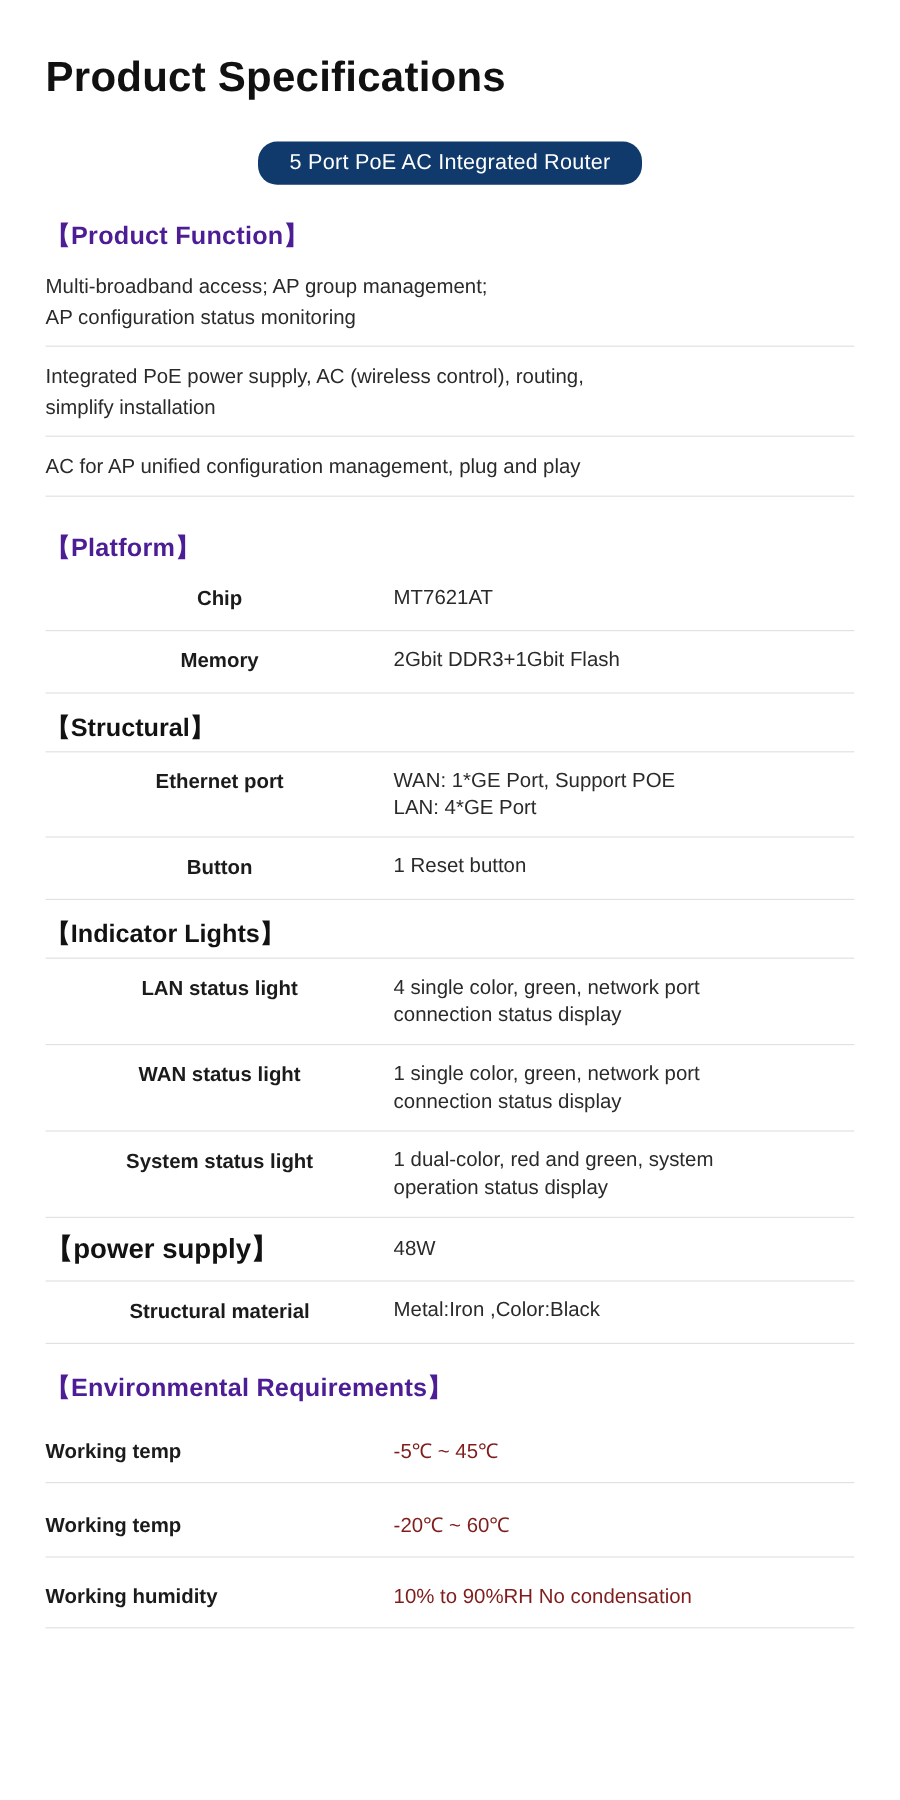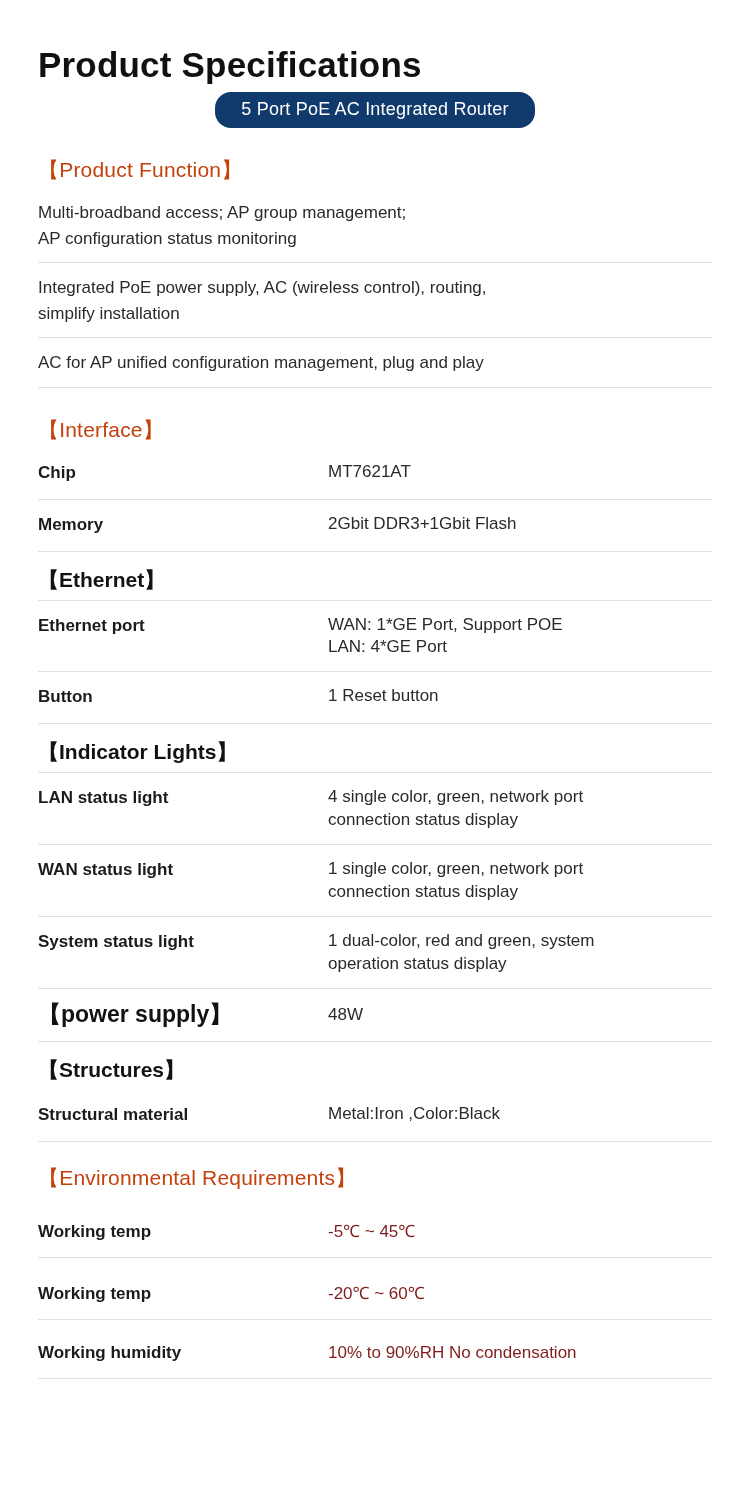--- a/index.html
+++ b/index.html
@@ -25,55 +25,56 @@
     font-size: 35px;
     font-weight: bold;
     letter-spacing: 0.2px;
     color: #111111;
     margin: 44px 0 0 0;
     line-height: 1.2;
   }
   .subtitle-wrap {
     display: flex;
     justify-content: center;
-    margin-top: 6px;
+    margin-top: 32px;
   }
   .subtitle {
     background: #0f3a6b;
     color: #ffffff;
     font-size: 18px;
     border-radius: 16px;
     padding: 7px 26px 8px 26px;
     white-space: nowrap;
     letter-spacing: 0.2px;
   }
   .section-head {
     font-size: 21px;
-    font-weight: normal;
-    color: #c2410c;
+    font-weight: bold;
+    color: #4c1d95;
     margin: 28px 0 4px 0;
     letter-spacing: 0.2px;
   }
   .section-head.tight {
     margin-top: 22px;
   }
   .row {
     display: flex;
     align-items: flex-start;
     border-bottom: 1px solid #e2e2e2;
     padding: 13px 0 12px 0;
     min-height: 26px;
   }
   .row .label {
     width: 290px;
     flex: 0 0 290px;
     font-size: 17px;
     font-weight: bold;
     color: #1b1b1b;
     line-height: 1.45;
+    text-align: center;
   }
   .row .value {
     flex: 1;
     font-size: 17px;
     color: #2a2a2a;
     line-height: 1.35;
   }
   .fullrow {
     font-size: 17px;
     color: #2a2a2a;
@@ -140,31 +141,31 @@
     <div class="subtitle" style="background: rgb(15, 58, 107);">5 Port PoE AC Integrated Router</div>
   </div>
 
   <div class="section-head">【Product Function】</div>
   <div class="fullrow" style="white-space:pre-line">Multi-broadband access; AP group management;
 AP configuration status monitoring</div>
   <div class="fullrow" style="white-space:pre-line">Integrated PoE power supply, AC (wireless control), routing,
 simplify installation</div>
   <div class="fullrow" style="white-space:pre-line">AC for AP unified configuration management, plug and play</div>
 
-  <div class="section-head">【Interface】</div>
+  <div class="section-head">【Platform】</div>
   <div class="row">
     <div class="label">Chip</div>
     <div class="value" style="white-space:pre-line">MT7621AT</div>
   </div>
   <div class="row">
     <div class="label">Memory</div>
     <div class="value" style="white-space:pre-line">2Gbit DDR3+1Gbit Flash</div>
   </div>
 
-  <div class="plain-head spacer-line">【Ethernet】</div>
+  <div class="plain-head spacer-line">【Structural】</div>
   <div class="row">
     <div class="label">Ethernet port</div>
     <div class="value" style="white-space:pre-line">WAN: 1*GE Port, Support POE
 LAN: 4*GE Port</div>
   </div>
   <div class="row">
     <div class="label">Button</div>
     <div class="value" style="white-space:pre-line">1 Reset button</div>
   </div>
 
@@ -183,21 +184,20 @@
     <div class="label">System status light</div>
     <div class="value" style="white-space:pre-line">1 dual-color, red and green, system
 operation status display</div>
   </div>
 
   <div class="headrow">
     <div class="h">【power supply】</div>
     <div class="value">48W</div>
   </div>
 
-  <div class="plain-head">【Structures】</div>
   <div class="row">
     <div class="label">Structural material</div>
     <div class="value">Metal:Iron ,Color:Black</div>
   </div>
 
   <div class="section-head tight">【Environmental Requirements】</div>
   <div class="env-row">
     <div class="label">Working temp</div>
     <div class="value">-5℃ ~ 45℃</div>
   </div>

